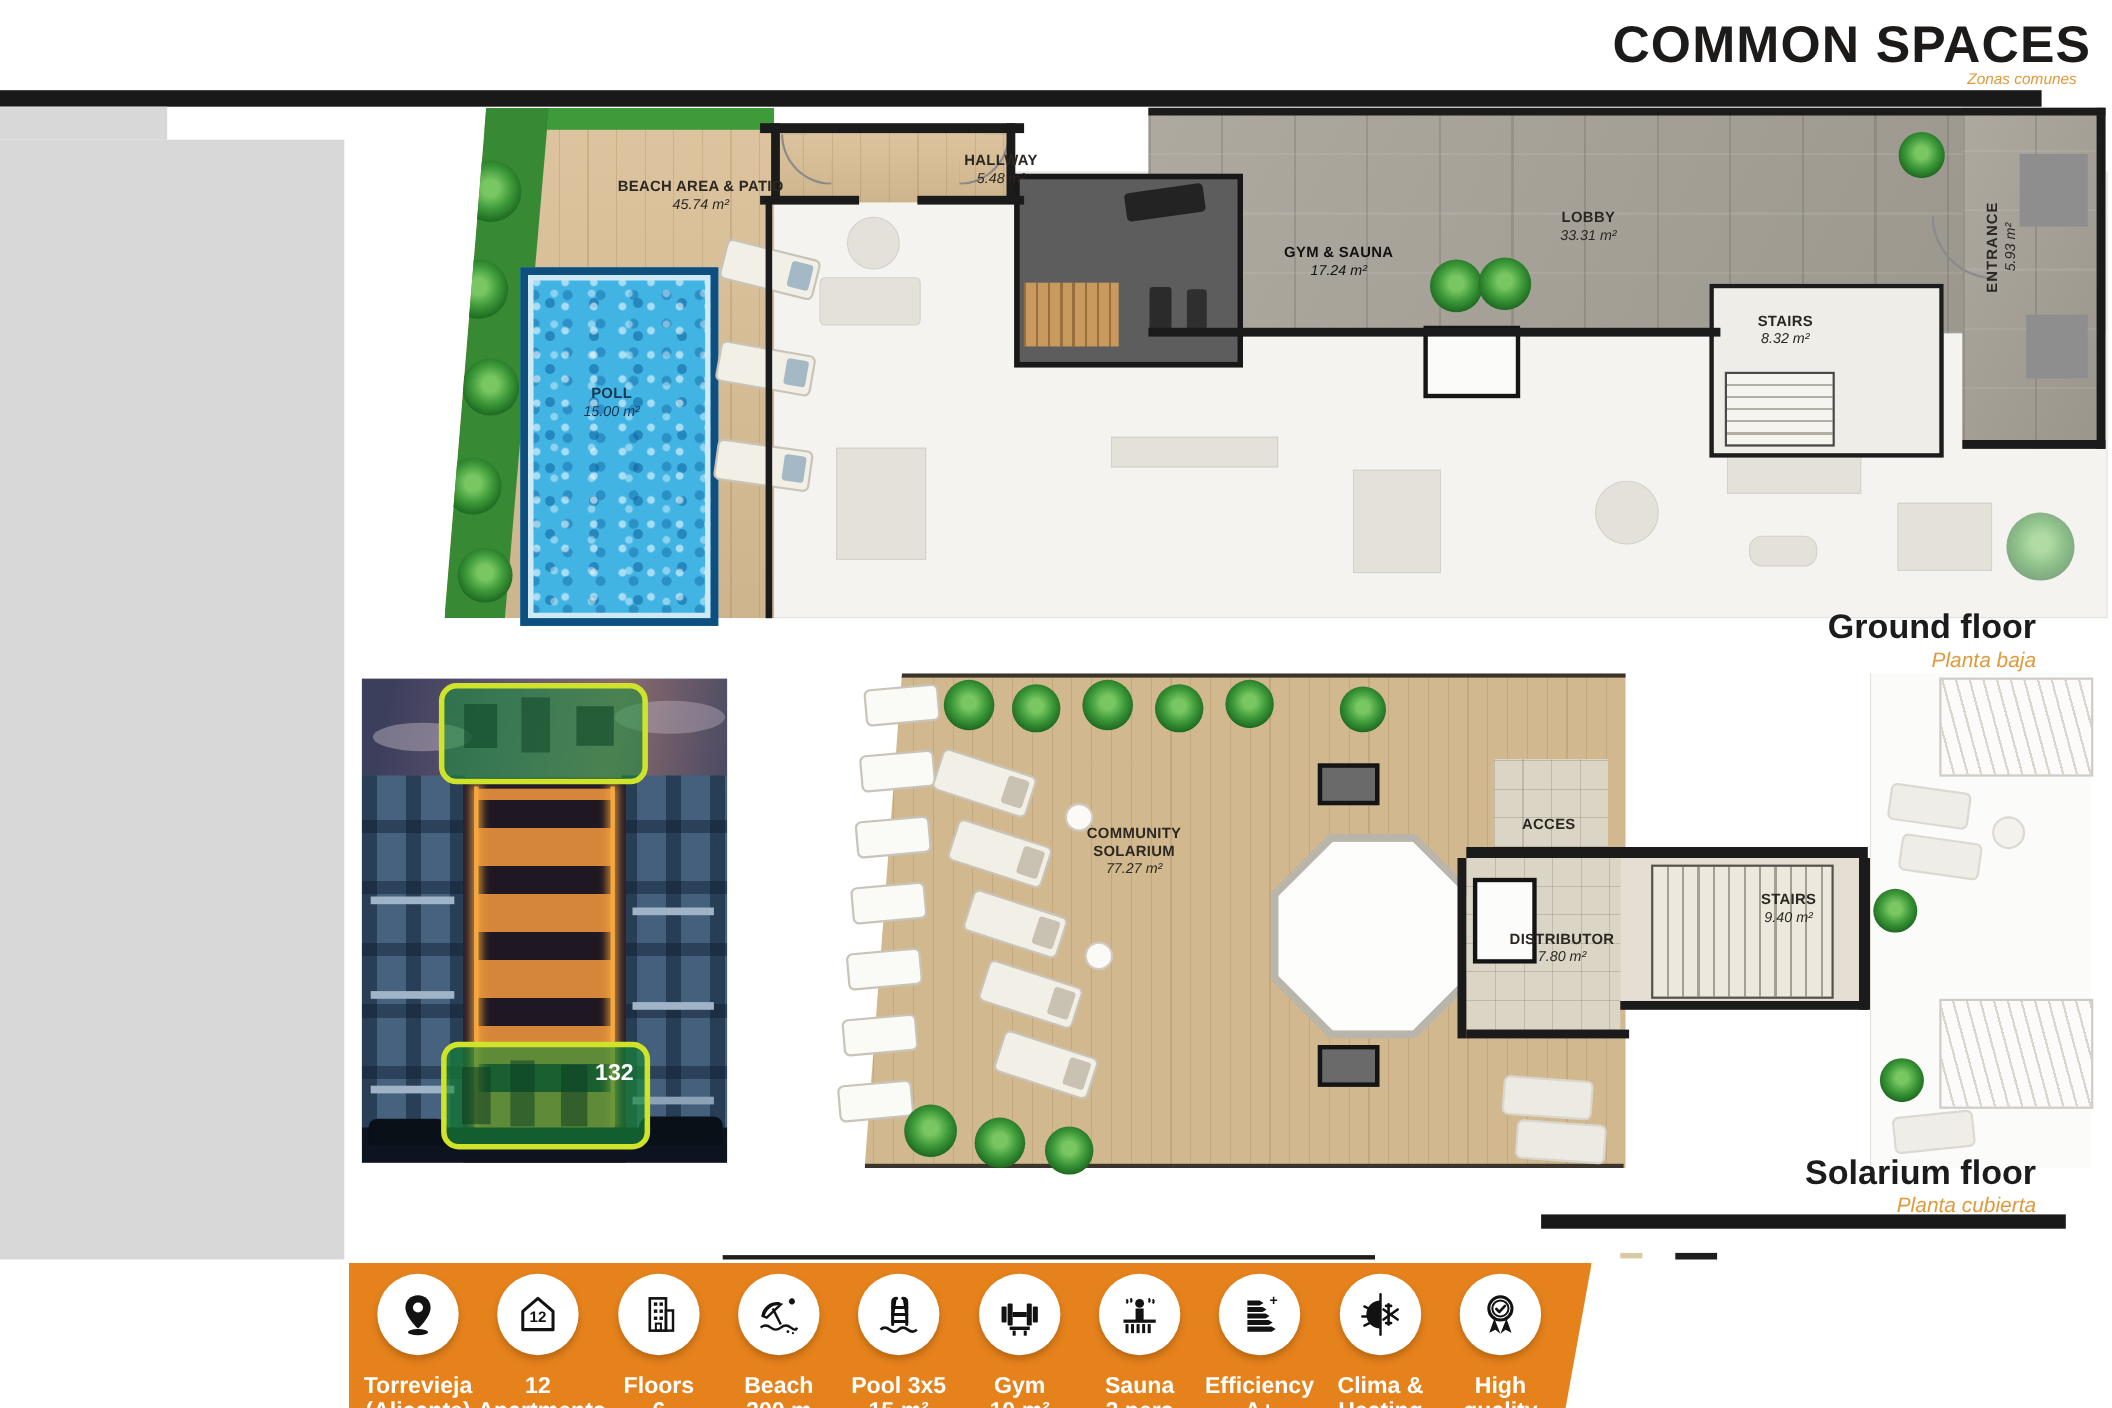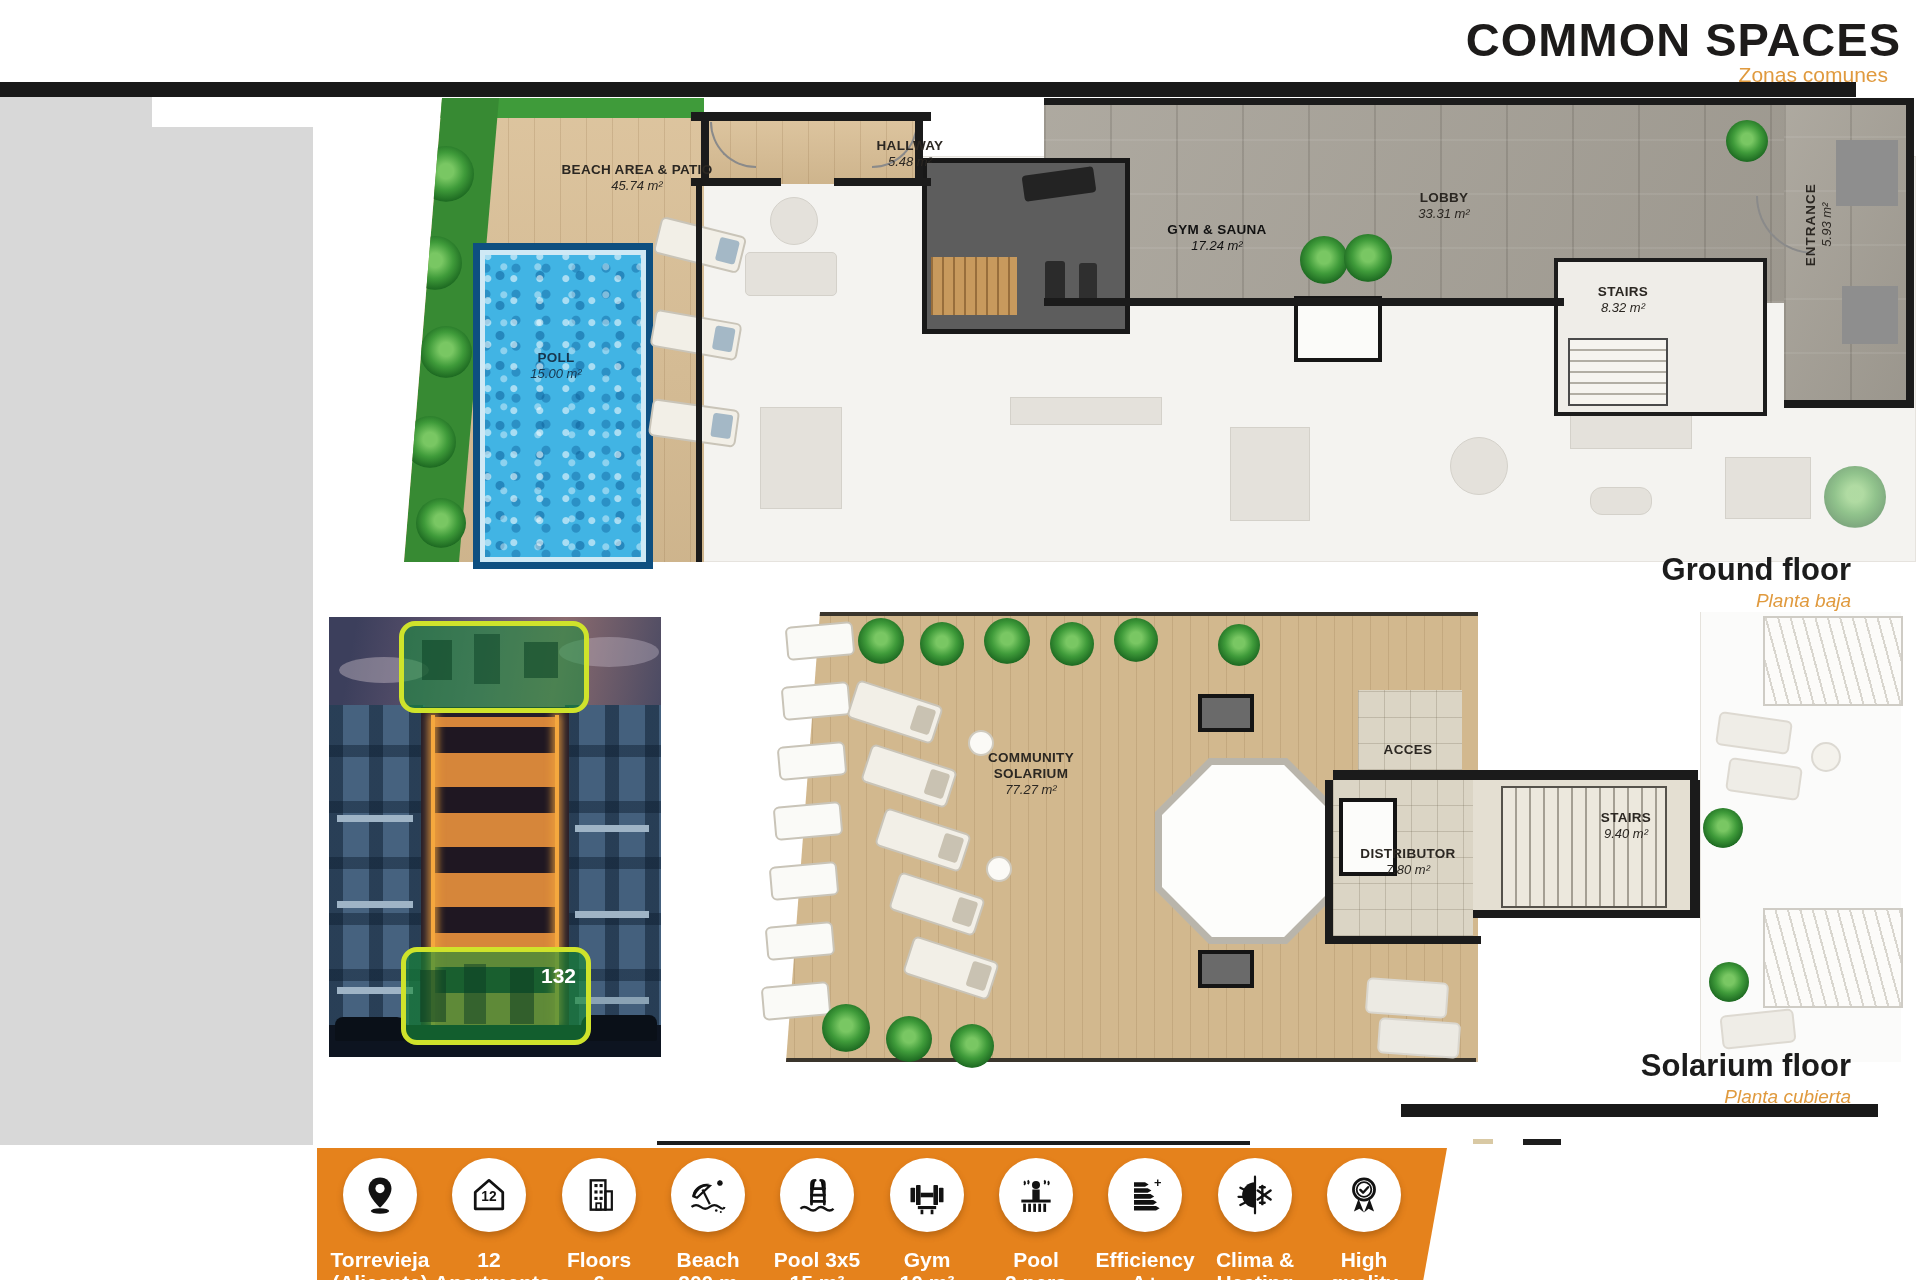--- a/index.html
+++ b/index.html
@@ -46,21 +46,21 @@
   .treads-v{background:repeating-linear-gradient(90deg,#ece8dd 0 12px,#a49f93 12px 14px);border:2px solid #55524b;}
   .fan{background:repeating-linear-gradient(75deg,#fcfbf9 0 10px,#d9d6cf 10px 12px);border:2px solid #cfccc5;}
   svg.icn{display:block;}
 </style>
 </head>
 <body>
 
 <div id="page">
 
   <div class="abs" style="right:19px;top:12px;font-size:47px;font-weight:800;letter-spacing:1px;">COMMON SPACES</div>
-  <div class="abs" style="right:32px;top:63px;font-size:21px;color:#E09A3E;">Zonas comunes</div>
+  <div class="abs" style="right:32px;top:63px;font-size:14px;font-style:italic;color:#E09A3E;">Zonas comunes</div>
   <div class="abs" style="left:0;top:82px;width:1856px;height:15px;background:#191919;"></div>
 
   <div class="abs" style="left:0;top:97px;width:152px;height:30px;background:#d8d8d8;"></div>
   <div class="abs" style="left:0;top:127px;width:313px;height:1018px;background:#d8d8d8;"></div>
 
   <div class="abs" style="left:404px;top:98px;width:1510px;height:474px;">
 
     <div class="abs faded" style="left:285px;top:58px;width:1225px;height:404px;border:1px solid #e6e3de;">
       <div class="furn" style="left:55px;top:95px;width:90px;height:42px;border-radius:5px;"></div>
       <div class="furn" style="left:80px;top:40px;width:46px;height:46px;border-radius:50%;"></div>
@@ -297,21 +297,21 @@
     <div class="lounger" style="left:608px;top:368px;width:78px;height:32px;transform:rotate(4deg);background:#eceae3;border-color:#d9d6ce;"></div>
     <div class="lounger" style="left:620px;top:408px;width:78px;height:32px;transform:rotate(4deg);background:#eceae3;border-color:#d9d6ce;"></div>
 
     <div class="rlabel" style="left:198px;top:138px;width:150px;">
       <div class="rn">COMMUNITY SOLARIUM</div>
       <div class="ra">77.27 m²</div>
     </div>
     <div class="rlabel" style="left:590px;top:130px;width:120px;">
       <div class="rn">ACCES</div>
     </div>
-    <div class="rlabel" style="left:540px;top:234px;width:220px;">
+    <div class="rlabel" style="left:552px;top:234px;width:220px;">
       <div class="rn">DISTRIBUTOR</div>
       <div class="ra">7.80 m²</div>
     </div>
     <div class="rlabel" style="left:758px;top:198px;width:220px;">
       <div class="rn">STAIRS</div>
       <div class="ra">9.40 m²</div>
     </div>
   </div>
 
   <div class="floorcap" style="left:1431px;top:1048px;">Solarium floor</div>
@@ -466,21 +466,21 @@
             <g stroke="#121212" stroke-width="2" fill="none">
               <path d="M11 9q2 2 0 4"></path>
               <path d="M15 8q2 2 0 4"></path>
               <path d="M33 8q2 2 0 4"></path>
               <path d="M37 9q2 2 0 4"></path>
             </g>
           </svg>
         </span>
       </div>
     <div class="flab">
-        <div>Pool</div>
+        <div>Sauna</div>
         <div>2 pers</div>
       </div>
   </div>
 
   <div class="feat" style="left:1090px;">
     <div class="fcircle">
         <span>
       <svg class="icn" width="44" height="44" viewBox="0 0 48 48">
             <g fill="#121212">
               <path d="M12 10h12l4 2.5-4 2.5H12z"></path>

